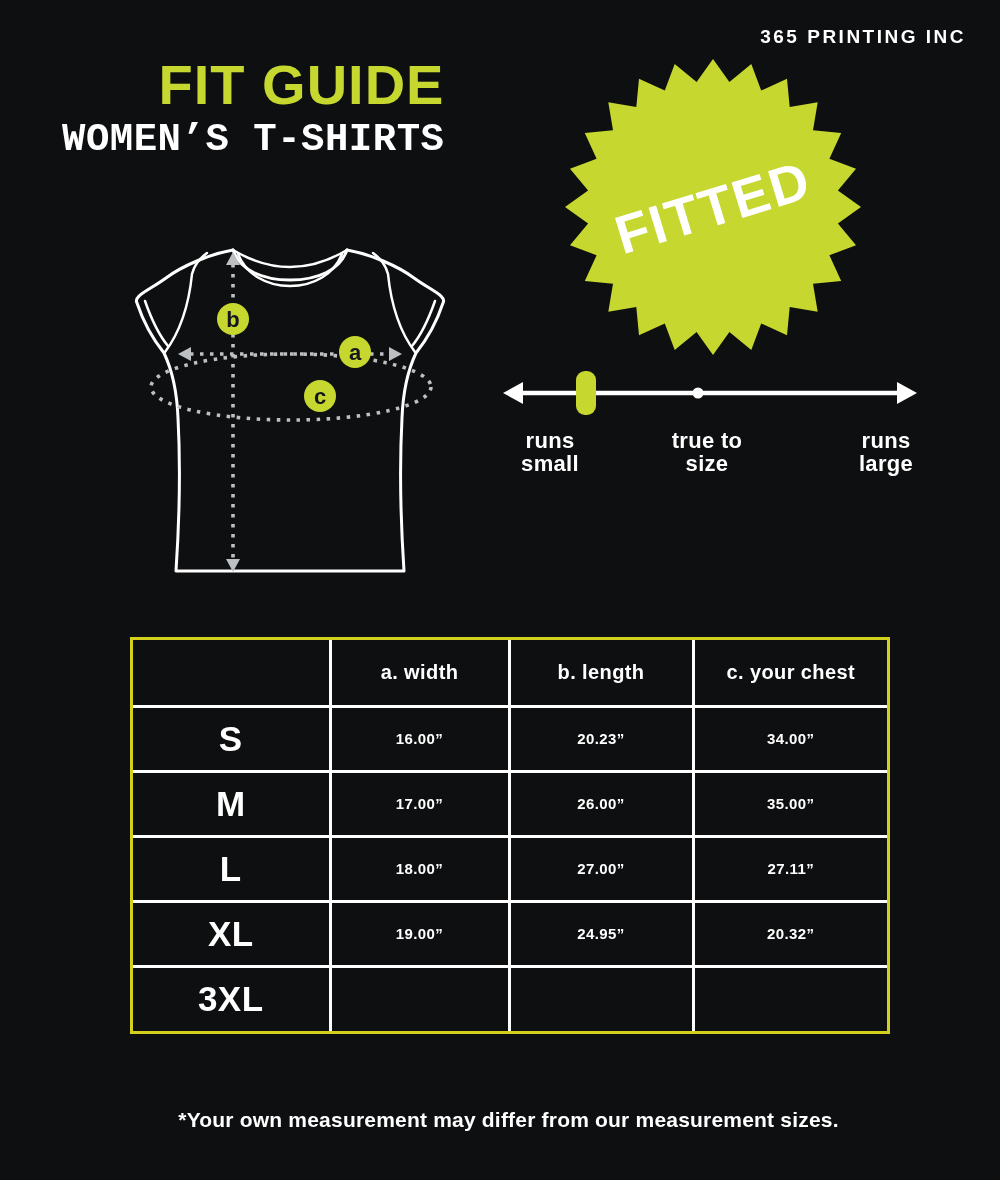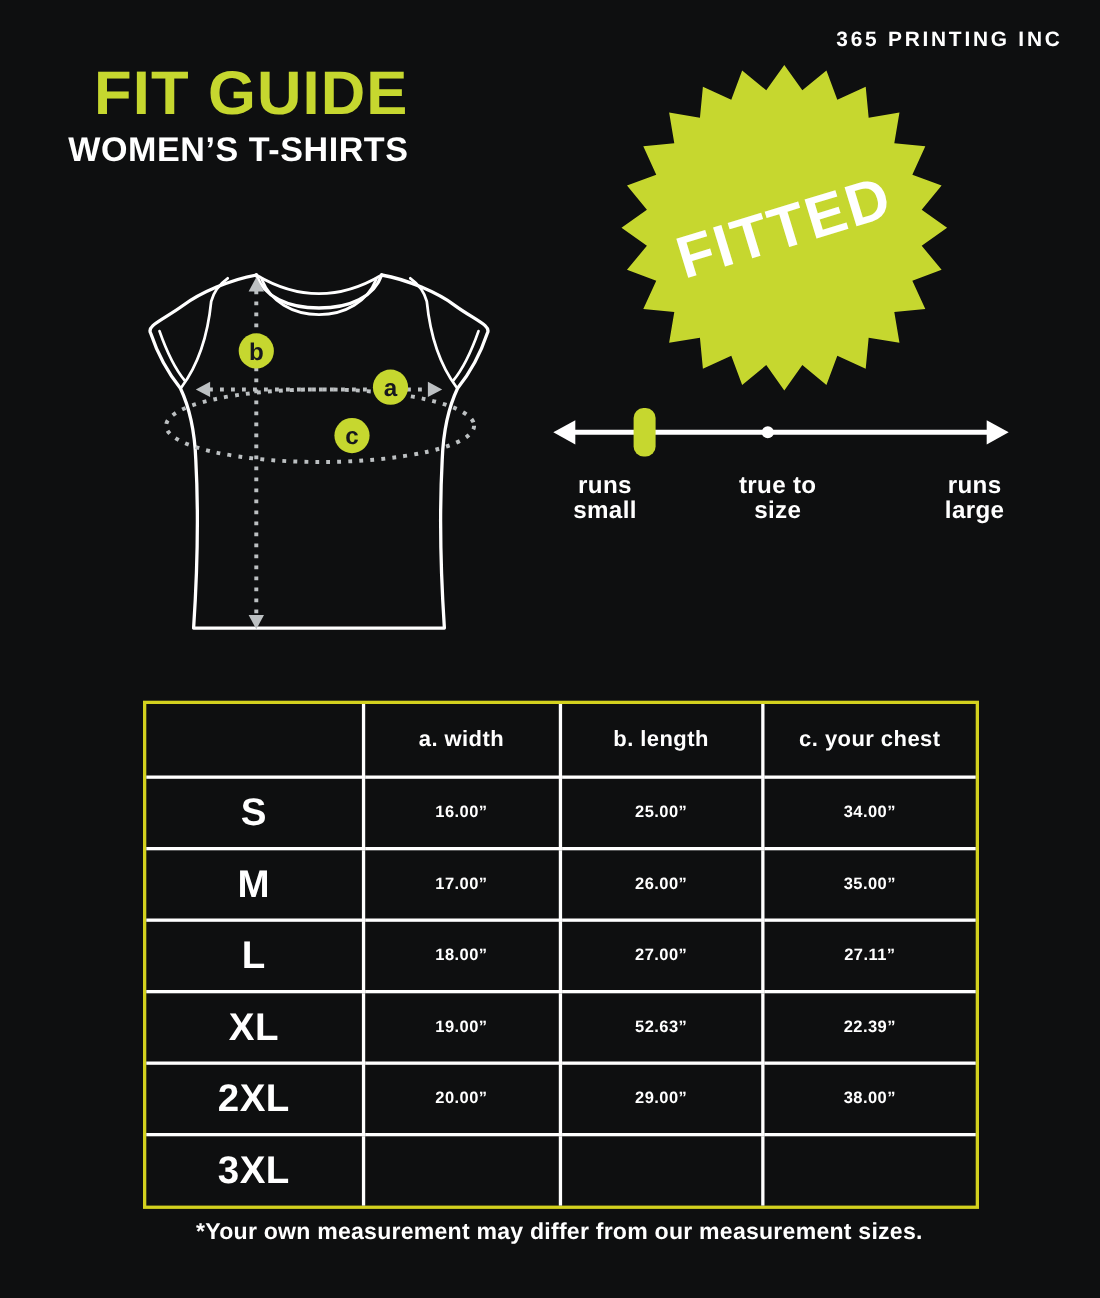--- a/index.html
+++ b/index.html
@@ -9,21 +9,21 @@
     font-family:"Liberation Sans",sans-serif;font-weight:bold;
   }
   .brand{
     position:absolute;top:26px;right:34px;
     font-size:19px;letter-spacing:2.5px;white-space:nowrap;
   }
   .titles{position:absolute;left:62px;top:56px;text-align:right;}
   .title{
     font-size:56px;line-height:1.02;color:#c6d72f;letter-spacing:1px;white-space:nowrap;
   }
-  .subtitle{font-size:31px;letter-spacing:.5px;margin-top:5px;white-space:nowrap;}
+  .subtitle{font-size:39px;letter-spacing:.5px;margin-top:5px;white-space:nowrap;font-family:Liberation Mono, monospace;}
   .badge-svg{position:absolute;left:563px;top:57px;}
   .tee-svg{position:absolute;left:120px;top:222px;}
   .scale-svg{position:absolute;left:495px;top:352px;}
   .scale-label{font-size:22px;fill:#fff;font-weight:bold;letter-spacing:.3px;}
   .table-wrap{
     position:absolute;left:130px;top:637px;width:754px;
     border:3px solid #d3d11e;background:#0e0f10;
   }
   table.size-table{border-collapse:collapse;table-layout:fixed;width:100%;}
   table.size-table td{
@@ -127,46 +127,40 @@
       <tbody>
         <tr class="head">
           <td></td>
           <td>a. width</td>
           <td>b. length</td>
           <td>c. your chest</td>
         </tr>
         <tr>
           <td class="size-cell">S</td>
           <td class="val-cell">16.00”</td>
-          <td class="val-cell">25.00”</td>
+          <td class="val-cell">20.23”</td>
           <td class="val-cell">34.00”</td>
         </tr>
         <tr>
           <td class="size-cell">M</td>
           <td class="val-cell">17.00”</td>
           <td class="val-cell">26.00”</td>
           <td class="val-cell">35.00”</td>
         </tr>
         <tr>
           <td class="size-cell">L</td>
           <td class="val-cell">18.00”</td>
           <td class="val-cell">27.00”</td>
           <td class="val-cell">27.11”</td>
         </tr>
         <tr>
           <td class="size-cell">XL</td>
           <td class="val-cell">19.00”</td>
-          <td class="val-cell">52.63”</td>
-          <td class="val-cell">22.39”</td>
-        </tr>
-        <tr>
-          <td class="size-cell">2XL</td>
-          <td class="val-cell">20.00”</td>
-          <td class="val-cell">29.00”</td>
-          <td class="val-cell">38.00”</td>
+          <td class="val-cell">24.95”</td>
+          <td class="val-cell">20.32”</td>
         </tr>
         <tr>
           <td class="size-cell">3XL</td>
           <td class="val-cell"></td>
           <td class="val-cell"></td>
           <td class="val-cell"></td>
         </tr>
       </tbody>
     </table>
   </div>

